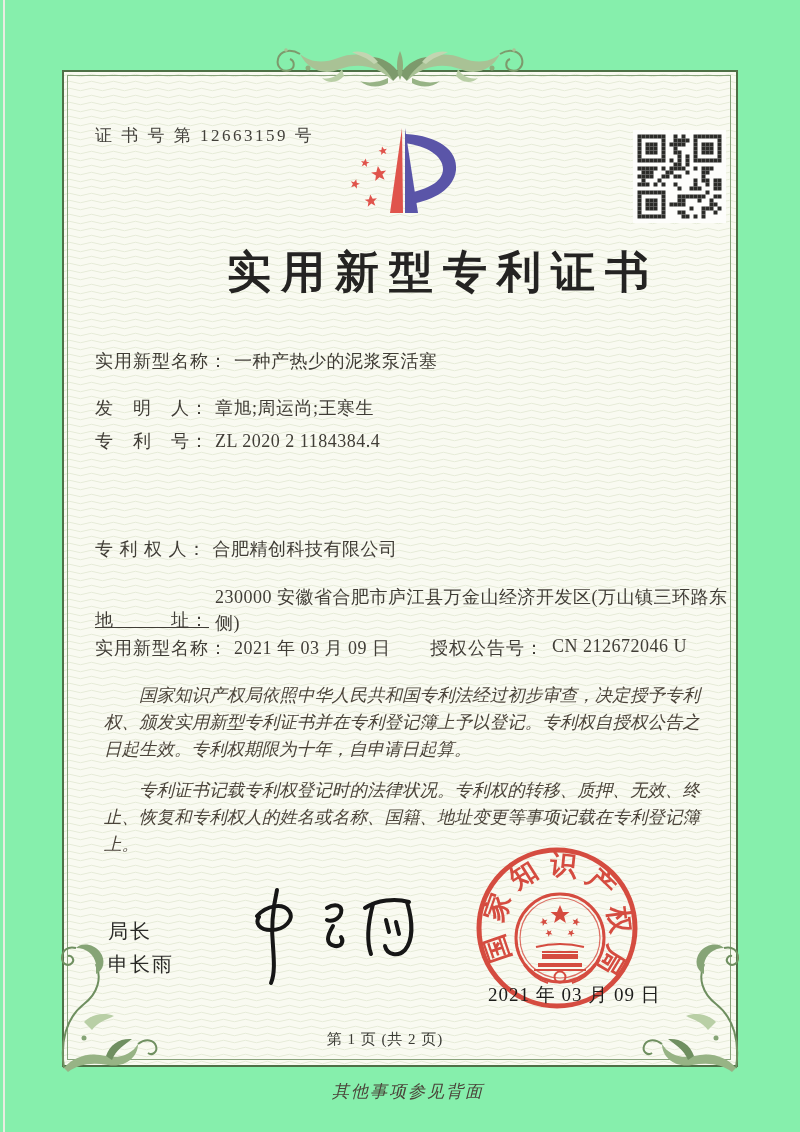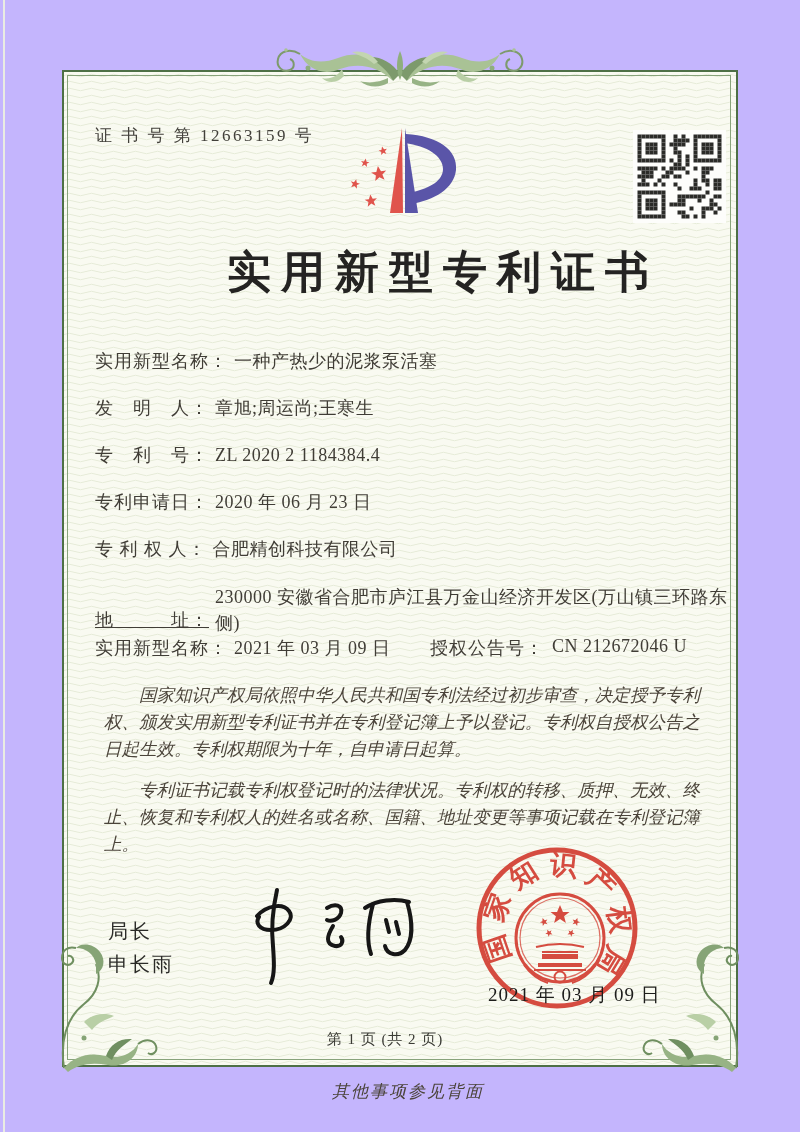--- a/index.html
+++ b/index.html
@@ -1,17 +1,17 @@
 <!DOCTYPE html>
 <html><head>
 <meta charset="utf-8">
 <title>实用新型专利证书</title>
 <style>
   html,body{margin:0;padding:0;background:#ffffff;}
-  .page{position:relative;width:800px;height:1132px;background:#c4b5fd;overflow:hidden;
+  .page{position:relative;width:800px;height:1132px;background:#86efac;overflow:hidden;
         font-family:"Liberation Serif","DejaVu Serif",serif;color:#3c3933;}
   .edge-line{position:absolute;left:3px;top:0;width:2px;height:1132px;background:#e9ece2;}
 
   
   .frame-outer{position:absolute;left:62px;top:70px;width:672px;height:993px;
                border:2px solid #4e7046;background:transparent;z-index:2;}
   .frame-inner{position:absolute;left:67px;top:75px;width:662px;height:983px;
                border:1px solid #88a37b;z-index:2;}
   .paper{position:absolute;left:64px;top:72px;width:672px;height:993px;background:#f9faf1;z-index:1;}
   .texture{position:absolute;left:64px;top:72px;z-index:1;opacity:.75;}
@@ -26,21 +26,21 @@
   .content{position:absolute;left:0;top:0;width:800px;height:1132px;z-index:4;}
   .cert-no{position:absolute;left:95px;top:124px;font-size:17px;letter-spacing:2.5px;color:#42403a;}
   .logo{position:absolute;left:335px;top:112px;}
   .qr{position:absolute;left:633px;top:130px;}
   .title{position:absolute;left:0;top:243px;width:800px;text-align:center;
          font-size:44px;font-weight:bold;letter-spacing:10px;color:#242322;margin-left:43px;}
 
   .field{position:absolute;left:95px;font-size:18px;color:#403d36;white-space:nowrap;}
   .field .lab{letter-spacing:1px;margin-top:24px;}
   .field .val{margin-left:6px;letter-spacing:.5px;}
-  .f-name{top:349px}.f-inv{top:396px}.f-pno{top:443px}.f-fdate{top:490px}.f-pat{top:537px}
+  .f-name{top:349px}.f-inv{top:396px}.f-pno{top:429px}.f-fdate{top:490px}.f-pat{top:537px}
   .f-addr{top:584px;white-space:normal;}
   .f-addr .lab{display:inline-block;vertical-align:top;text-decoration:underline;}
   .f-addr .val{display:inline-block;width:518px;line-height:26px;vertical-align:top;}
   .f-grant{top:636px}
   .g-lab2{position:absolute;left:335px;letter-spacing:1px;}
   .g-val2{position:absolute;left:457px;letter-spacing:.5px;}
 
   .paras{position:absolute;left:90px;top:668px;width:624px;font-family:"DejaVu Serif",serif;
          font-style:italic;font-size:17.5px;line-height:27px;color:#4b443a;text-align:justify;}
   .paras p{margin:14px;text-indent:2em;}
@@ -351,23 +351,20 @@
 
     <div class="field f-name">
       <span class="lab">实用新型名称：</span><span class="val">一种产热少的泥浆泵活塞</span>
     </div>
     <div class="field f-inv">
       <span class="lab">发　明　人：</span><span class="val">章旭;周运尚;王寒生</span>
     </div>
     <div class="field f-pno">
       <span class="lab">专　利　号：</span><span class="val">ZL 2020 2 1184384.4</span>
     </div>
-    <div class="field f-fdate">
-      <span class="lab">专利申请日：</span><span class="val">2020 年 06 月 23 日</span>
-    </div>
     <div class="field f-pat">
       <span class="lab">专 利 权 人：</span><span class="val">合肥精创科技有限公司</span>
     </div>
     <div class="field f-addr">
       <span class="lab">地　　　址：</span><span class="val">230000 安徽省合肥市庐江县万金山经济开发区(万山镇三环路东侧)</span>
     </div>
     <div class="field f-grant">
       <span class="lab">实用新型名称：</span><span class="val">2021 年 03 月 09 日</span>
       <span class="g-lab2">授权公告号：</span>
       <span class="g-val2">CN 212672046 U</span>

